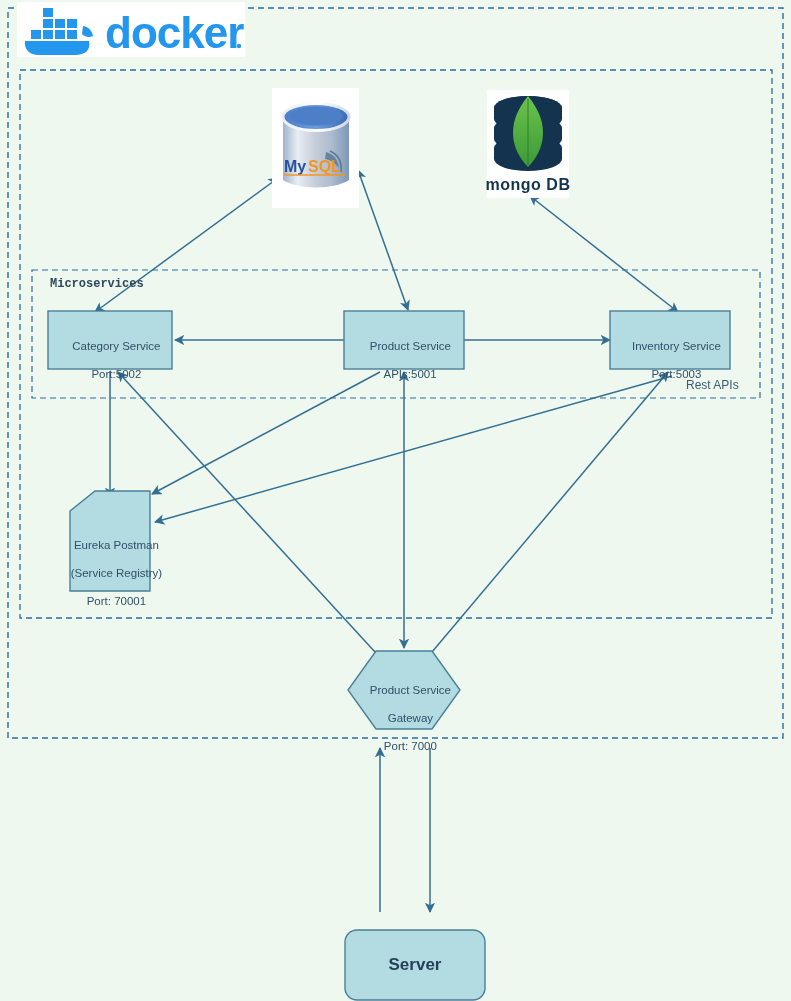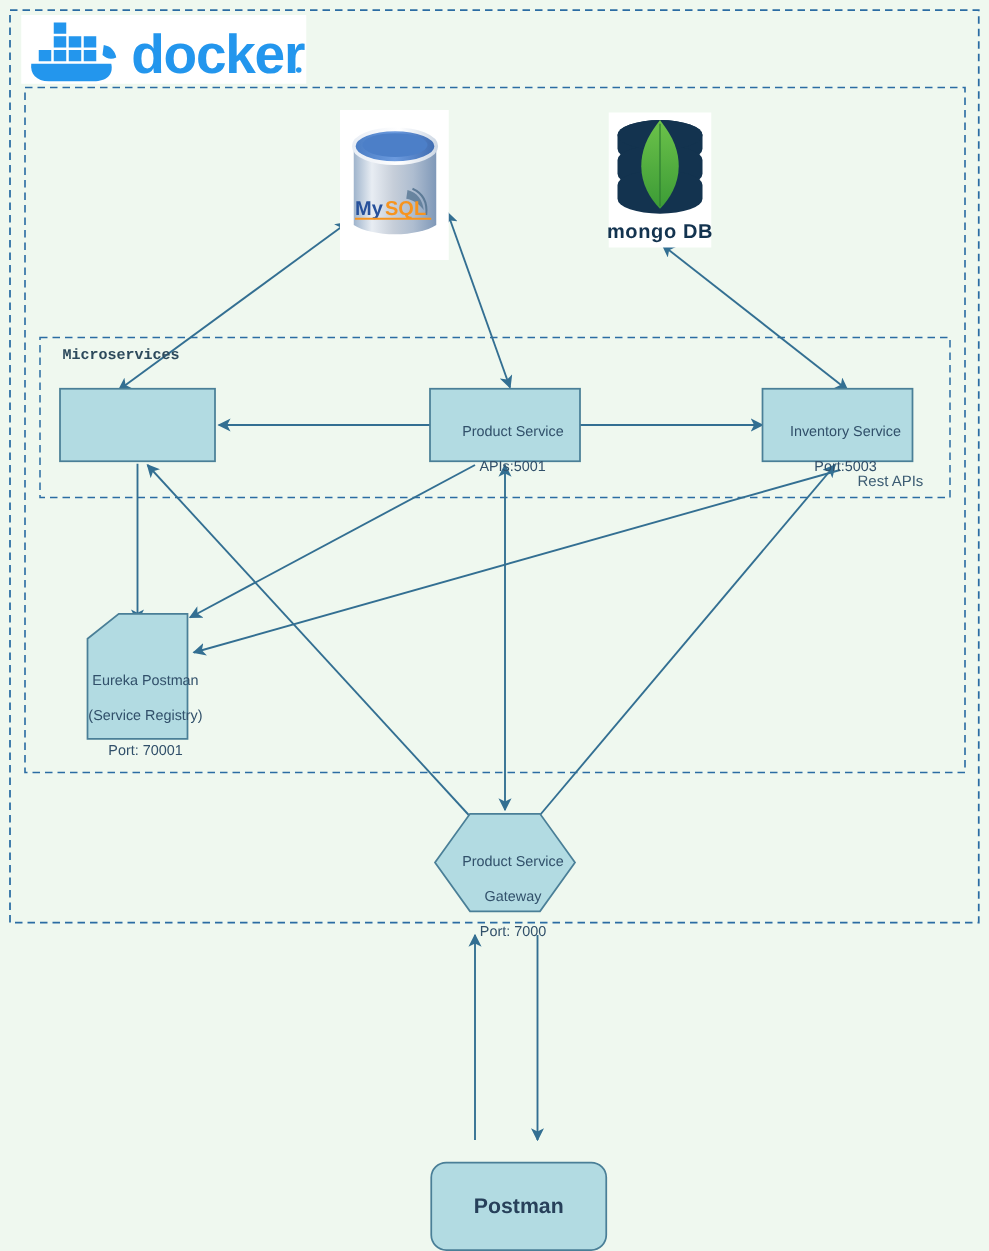--- a/index.html
+++ b/index.html
@@ -53,21 +53,21 @@
   .postman-label {
     position: absolute;
     font-size: 17px;
     font-weight: bold;
     color: #27405a;
     text-align: center;
   }
   .docker-logo {
     position: absolute;
     left: 17px;
-    top: 12px;
+    top: 2px;
     width: 228px;
     height: 55px;
     background: #ffffff;
   }
 </style>
 </head>
 <body>
 
 <div id="canvas">
 
@@ -187,20 +187,24 @@
       </g>
       <text x="88" y="46" font-family="Liberation Sans, sans-serif" font-size="44" font-weight="bold" fill="#2396ed" letter-spacing="-1">docker</text>
       <circle cx="222" cy="44" r="2.2" fill="#2396ed"></circle>
     </svg>
   </div>
 
   <div class="group-label" style="left:50px; top:277px;">Microservices</div>
 
   <div class="corner-label" style="left:686px; top:378px;text-align:center;">Rest APIs</div>
 
+  <div class="node-label" style="left:48px; top:325px; width:124px;">
+    <span>Category Service</span><br>
+    <span>Port:5002</span>
+  </div>
 
   <div class="node-label" style="left:344px; top:325px; width:120px;">
     <span>Product Service</span><br>
     <span>APIs:5001</span>
   </div>
 
   <div class="node-label" style="left:610px; top:325px; width:120px;">
     <span>Inventory Service</span><br>
     <span>Port:5003</span>
   </div>
@@ -210,15 +214,15 @@
     <span>(Service Registry)</span><br>
     <span>Port: 70001</span>
   </div>
 
   <div class="node-label" style="left:334px; top:669px; width:140px;">
     <span>Product Service</span><br>
     <span>Gateway</span><br>
     <span>Port: 7000</span>
   </div>
 
-  <div class="postman-label" style="left:345px; top:955px; width:140px;">Postman</div>
+  <div class="postman-label" style="left:345px; top:955px; width:140px;">Server</div>
 
 </div>
 
 </body></html>

